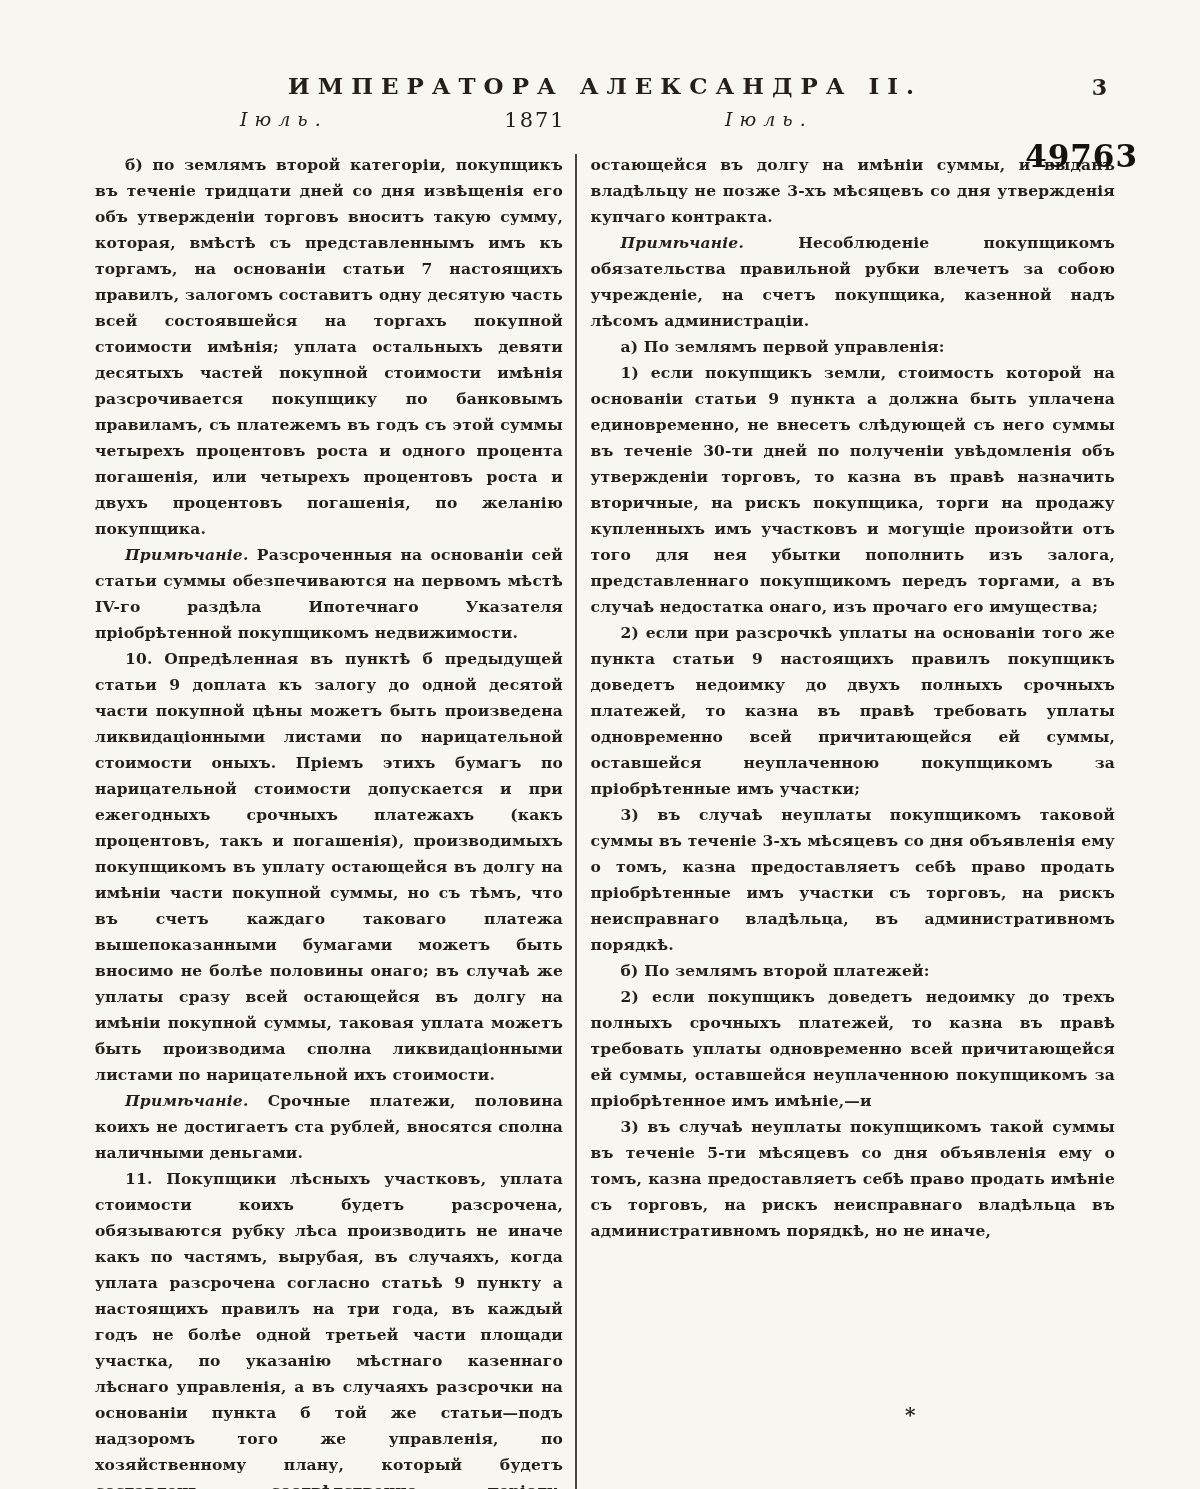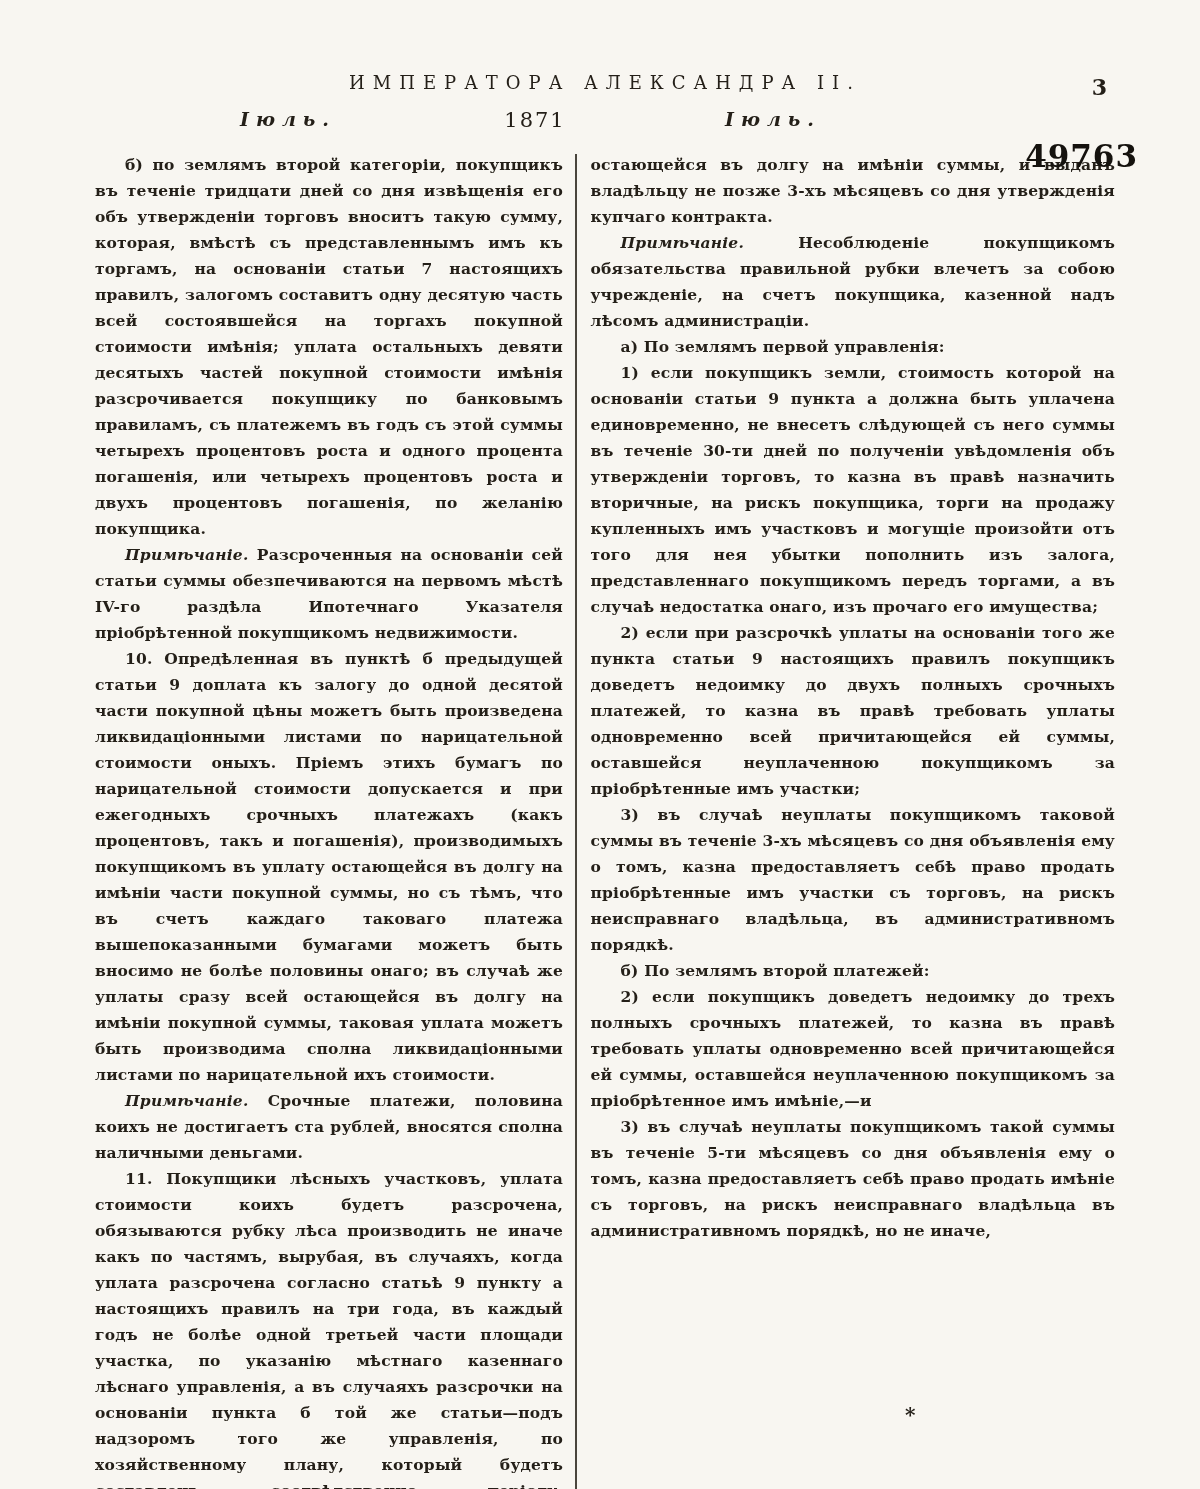--- a/index.html
+++ b/index.html
@@ -17,42 +17,42 @@
     width: 1200px;
     height: 1489px;
     padding: 72px 85px 30px 95px;
   }
   .header-row {
     position: relative;
     height: 34px;
     text-align: center;
   }
   .title {
-    font-size: 18px;
-    font-weight: normal;
+    font-size: 23px;
+    font-weight: bold;
     letter-spacing: 8px;
     white-space: nowrap;
   }
   .pagenum {
     position: absolute;
     right: 8px;
     top: 2px;
     font-size: 22px;
     font-weight: bold;
   }
   .subheader {
     position: relative;
     height: 36px;
     margin-top: 2px;
   }
   .month {
     position: absolute;
     top: 0;
     font-size: 19px;
-    font-weight: bold;
+    font-weight: normal;
     font-style: italic;
     letter-spacing: 7px;
   }
   .month-left { left: 145px; }
   .month-right { left: 630px; }
   .year {
     position: absolute;
     top: 0;
     left: 340px;
     width: 200px;

